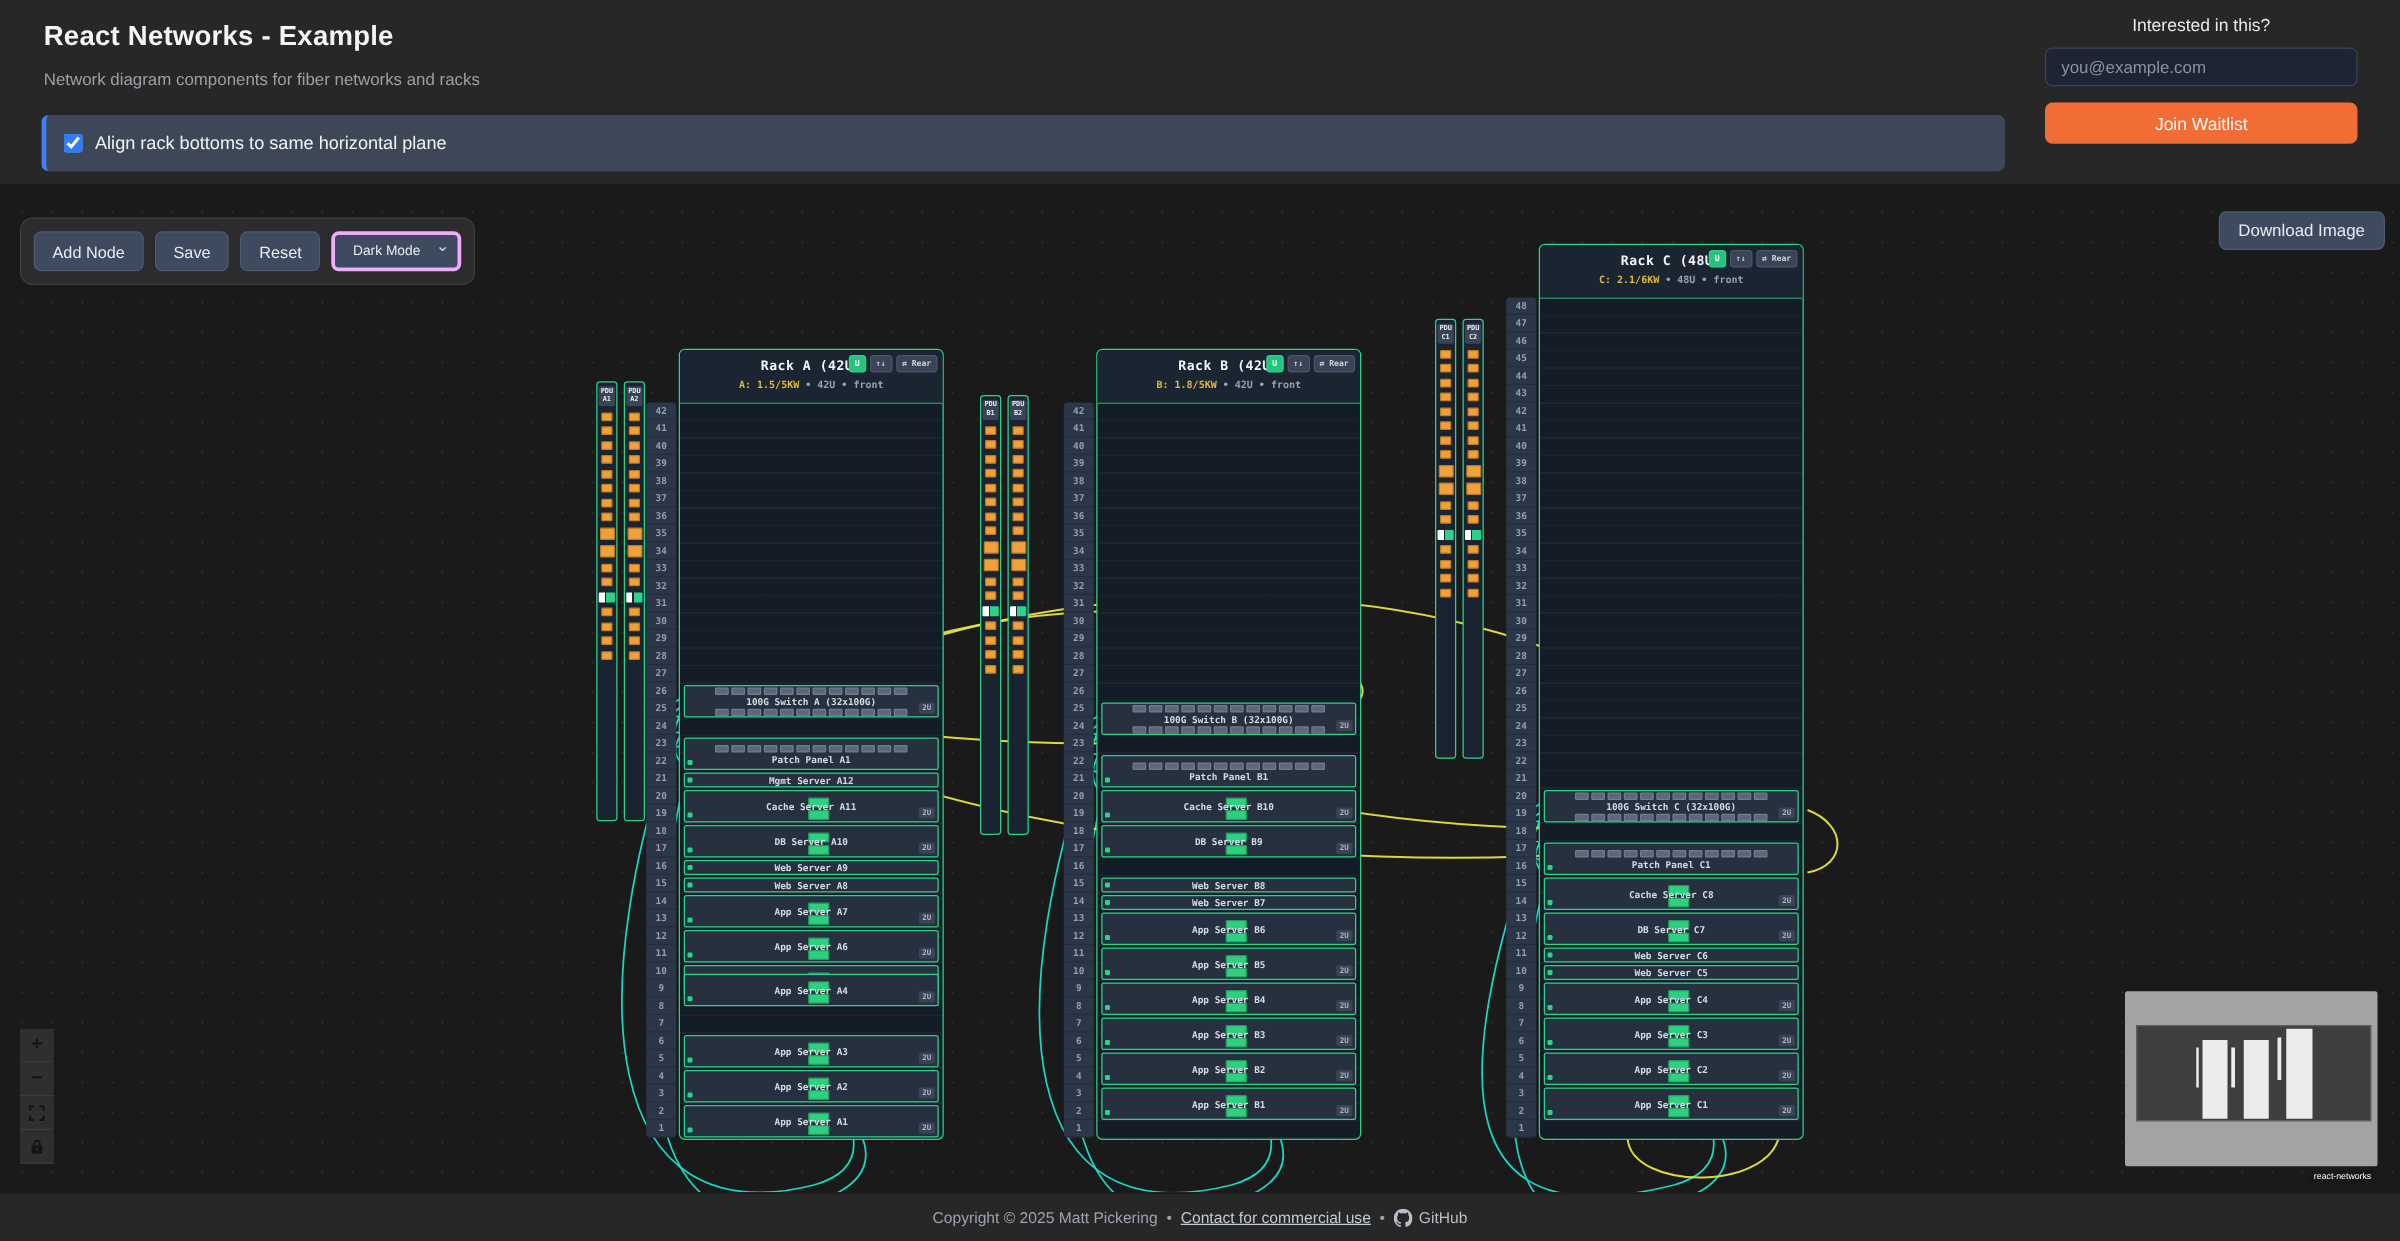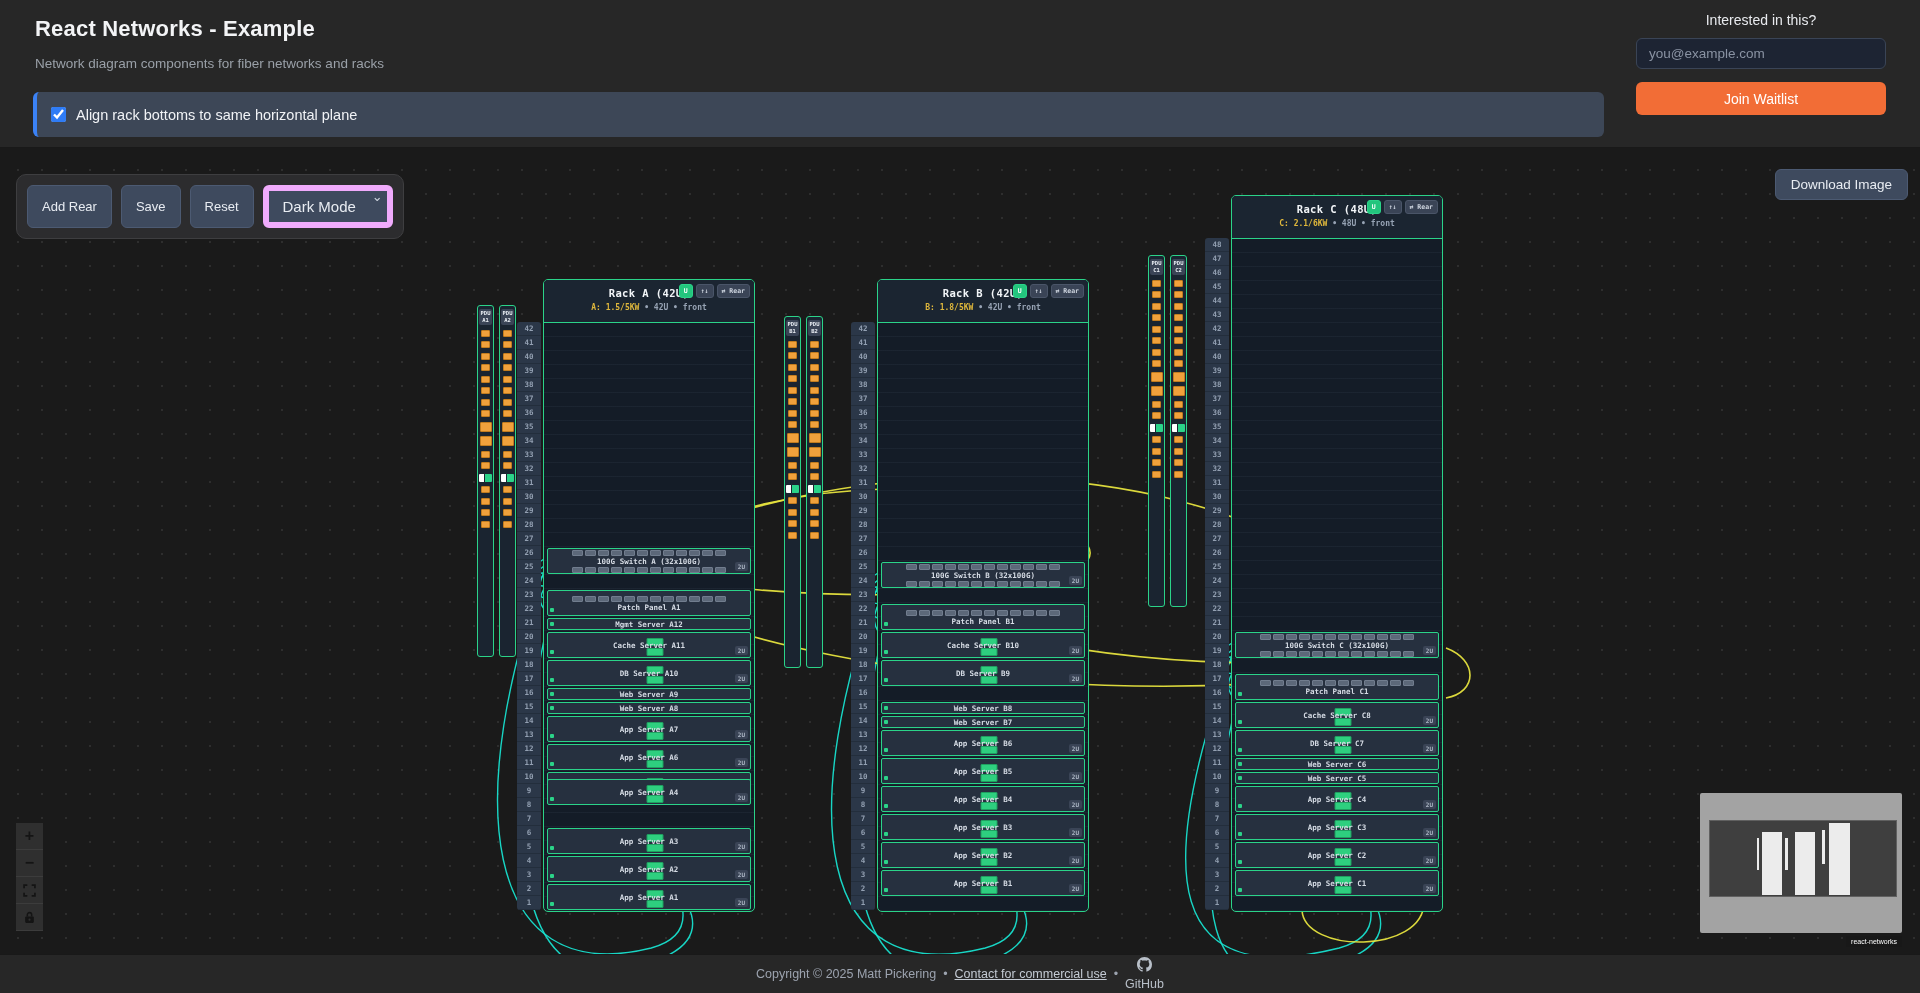--- a/index.html
+++ b/index.html
@@ -19,21 +19,21 @@
   .join-btn { margin-top:13px; width:250px; height:33px; background:#f26d36; border:none; border-radius:6px; color:#fff; font-size:14px; cursor:pointer; }
 
   
   .canvas { position:absolute; top:148px; left:0; right:0; height:806px; background:#1a1a1a;
     background-image:radial-gradient(#2e2e2e 1px, transparent 1.2px); background-size:24px 24px; background-position:6px 10px; overflow:hidden; }
   #cables { position:absolute; inset:0; pointer-events:none; z-index:5; }
 
   .toolbar { position:absolute; left:16px; top:26px; background:#2c2c2e; border:1px solid #3e3e40; border-radius:10px; padding:10px; display:flex; gap:9px; z-index:20; }
   .tb-btn { background:#3e4a5e; border:1px solid #4c5a72; border-radius:6px; color:#e8ecf2; font-size:13px; padding:7px 14px; cursor:pointer; font-family:"Liberation Sans",sans-serif; }
   .tb-select-wrap { position:relative; }
-  .tb-select { appearance:none; -webkit-appearance:none; background:#3e4a5e; border:6px solid #f0abfc; border-radius:6px; color:#e8ecf2; font-size:15px; padding:7px 30px 7px 14px; cursor:pointer; font-family:"Liberation Sans",sans-serif; }
+  .tb-select { appearance:none; -webkit-appearance:none; background:#3e4a5e; border:3px solid #f0abfc; border-radius:6px; color:#e8ecf2; font-size:11px; padding:7px 30px 7px 14px; cursor:pointer; font-family:"Liberation Sans",sans-serif; }
   .tb-select-wrap::after { content:"⌄"; position:absolute; right:10px; top:4px; color:#cfd6e0; font-size:13px; pointer-events:none; }
   .download-btn { position:absolute; right:12px; top:21px; background:#3e4a5e; border:1px solid #4c5a72; border-radius:6px; color:#e8ecf2; font-size:13.5px; padding:7px 15px; cursor:pointer; z-index:20; }
 
   
   .rack { position:absolute; z-index:8; }
   .rack-main { position:relative; background:#141c27; border:1.5px solid #2bd389; border-radius:5px; }
   .rack-head { height:43px; background:#1b2531; border-bottom:1px solid #2bd389; border-radius:4px 4px 0 0; text-align:center; padding-top:7px; position:relative; }
   .rack-title { color:#f2f5f8; font:bold 10.5px "DejaVu Sans Mono", monospace; letter-spacing:.4px; }
   .chips { position:absolute; top:4px; right:4px; display:flex; gap:3px; }
   .chip { font:bold 6.5px "DejaVu Sans Mono", monospace; color:#cfd6e0; background:#3a4456; border:1px solid #4a5568; border-radius:3px; padding:2px 4px; cursor:pointer; }
@@ -63,21 +63,21 @@
   .rf-controls { position:absolute; left:16px; top:675px; display:flex; flex-direction:column; z-index:20; }
   .rf-btn { width:27px; height:27px; background:#2f2f2f; border:none; border-bottom:1px solid #3c3c3c; color:#141414; font-size:16px; font-weight:bold; display:flex; align-items:center; justify-content:center; cursor:pointer; }
   .rf-btn svg { display:block; }
   .minimap { position:absolute; right:18px; top:645px; width:202px; height:140px; background:#a3a3a3; border-radius:2px; z-index:20; }
   .mm-viewport { position:absolute; left:9px; top:27px; width:188px; height:77px; background:#3f3f3f; border:1px solid #606060; }
   .mm-shape { position:absolute; background:#ececec; }
   .attribution { position:absolute; right:18px; top:788px; background:#181818; color:#fff; font-size:7px; padding:2px 5px; z-index:21; }
 
   .app-footer { position:absolute; bottom:0; left:0; right:0; height:39px; background:#272727; border-top:1px solid #191919; display:flex; align-items:center; justify-content:center; gap:7px; color:#9ca3af; font-size:12.5px; z-index:30; }
   .app-footer a { color:#c3cad3; text-decoration:underline; cursor:pointer; }
-  .gh-wrap { display:flex; align-items:center; gap:5px;flex-direction:column; }
+  .gh-wrap { display:flex; align-items:center; gap:5px; }
   .gh-wrap a { text-decoration:none; color:#b8bfc8; }
   .gh-wrap svg { fill:#b8bfc8; }
 </style>
 </head>
 <body>
 
 <header class="app-header">
   <h1 class="page-title">React Networks - Example</h1>
   <p class="page-subtitle">Network diagram components for fiber networks and racks</p>
   <div class="align-bar">
@@ -140,21 +140,21 @@
       <path d="M 1253 488 C 1176 778 1201.24 872 1345.24 812 C 1409.24 788 1371.24 746 1349.24 722" stroke="#18e0cf" stroke-width="1.4" fill="none" opacity="0.95"></path>
       <path d="M 648 398 C 860 300 1160 310 1318 410 C 1396 462 1420 494 1406 506" stroke="#e6e33e" stroke-width="1.6" fill="none" opacity="0.95"></path>
       <path d="M 1406 516 C 1240 556 860 546 648 452" stroke="#e6e33e" stroke-width="1.6" fill="none" opacity="0.95"></path>
       <path d="M 640 402 C 780 322 1030 320 1088 398 C 1112 438 930 456 760 442 C 672 434 630 420 640 402" stroke="#e6e33e" stroke-width="1.6" fill="none" opacity="0.95"></path>
       <path d="M 886 454 C 1080 520 1262 522 1402 508" stroke="#e6e33e" stroke-width="1.6" fill="none" opacity="0.95"></path>
       <path d="M 1302 762 C 1304 806 1424 806 1424 754" stroke="#e6e33e" stroke-width="1.6" fill="none" opacity="0.95"></path>
       <path d="M 1446 500 C 1478 512 1478 544 1446 550" stroke="#e6e33e" stroke-width="1.6" fill="none" opacity="0.95"></path>
     </svg>
 
   <div class="toolbar">
-    <button class="tb-btn">Add Rear</button>
+    <button class="tb-btn">Add Node</button>
     <button class="tb-btn">Save</button>
     <button class="tb-btn">Reset</button>
     <span class="tb-select-wrap">
       <select class="tb-select">
         <option>Dark Mode</option>
       </select>
     </span>
   </div>
 
   <button class="download-btn">Download Image</button>

